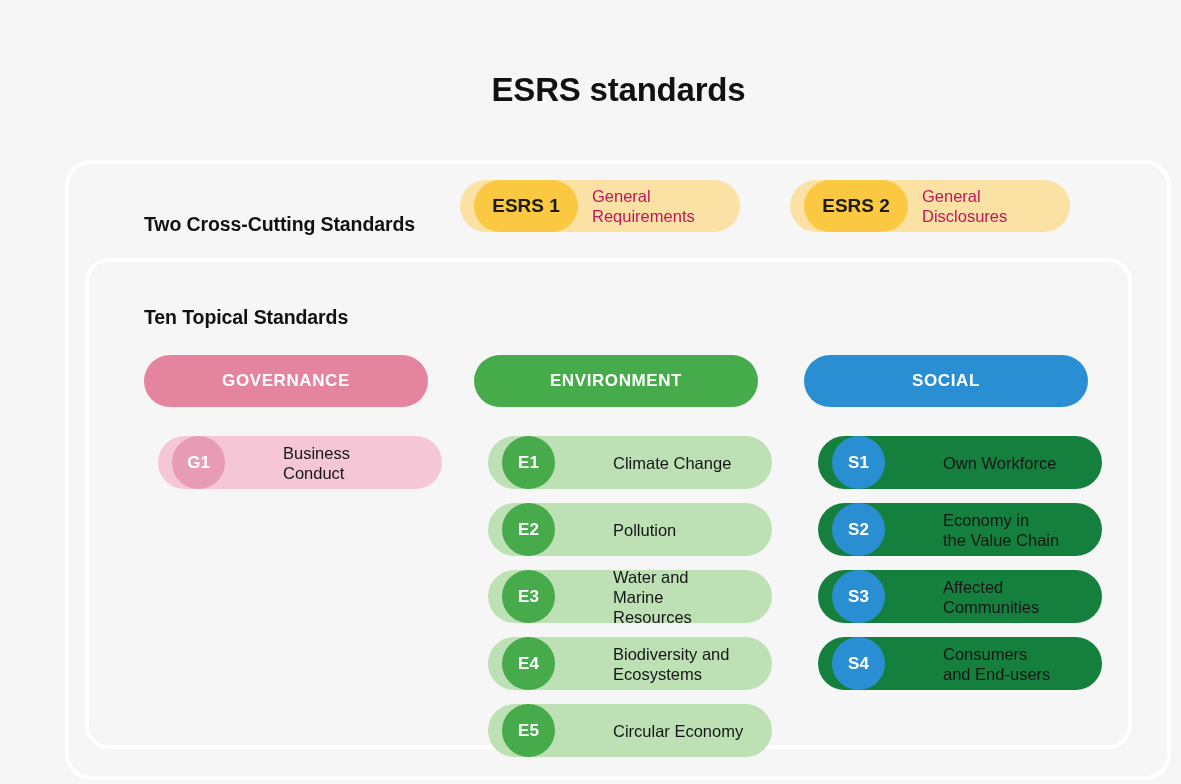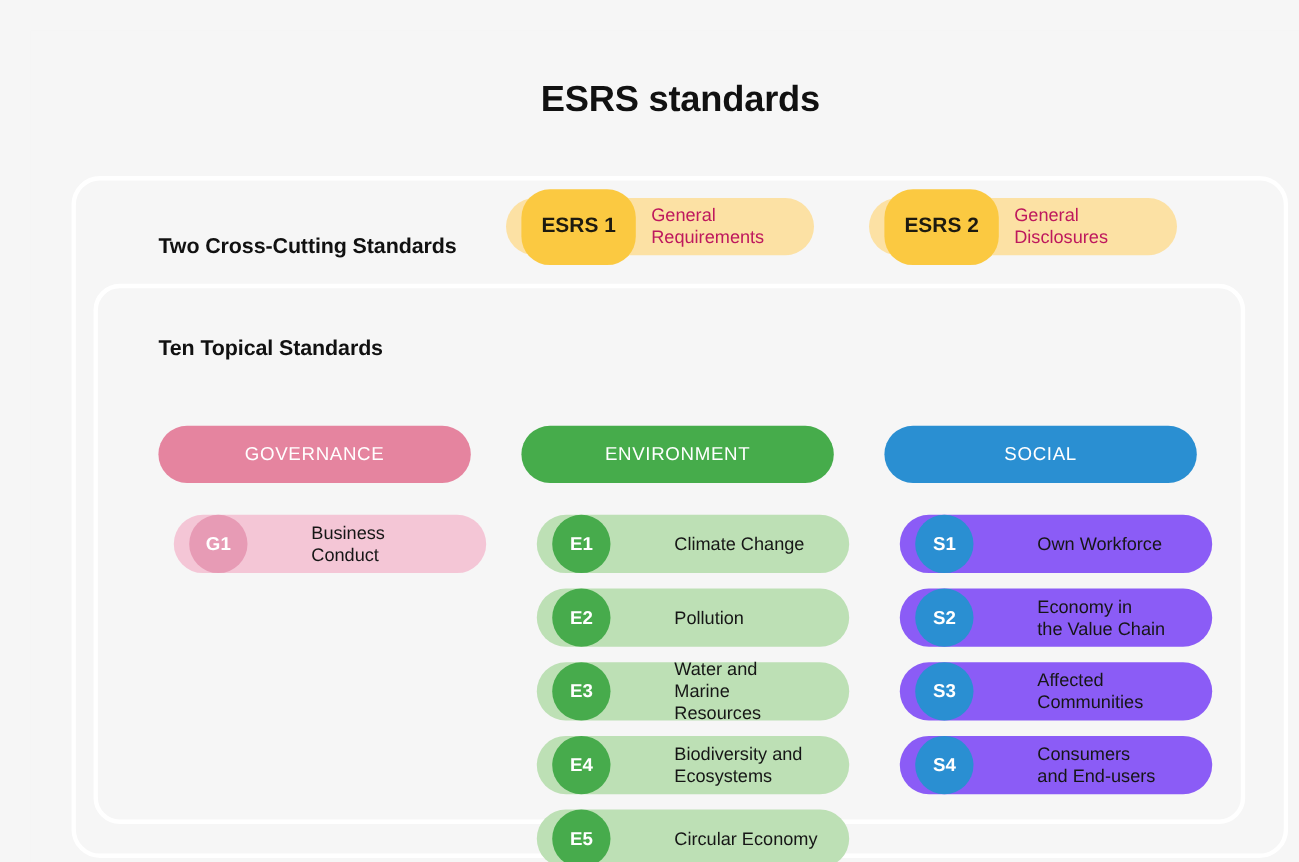--- a/index.html
+++ b/index.html
@@ -76,21 +76,21 @@
     border-radius: 26px;
     background: #fce1a4;
     display: flex;
     align-items: center;
   }
   #esrs-1 { left: 432px; }
   #esrs-2 { left: 762px; }
 
   .esrs-badge {
     width: 104px;
-    height: 69px;
+    height: 52px;
     border-radius: 26px;
     background: #fbc941;
     display: flex;
     align-items: center;
     justify-content: center;
     font-size: 19px;
     font-weight: bold;
     color: #1d1a10;
     flex: 0 0 auto;
   }
@@ -109,43 +109,42 @@
   #col-social      { left: 762px; }
 
   .col-header {
     width: 284px;
     height: 52px;
     border-radius: 26px;
     display: flex;
     align-items: center;
     justify-content: center;
     font-size: 17px;
-    font-weight: normal;
+    font-weight: bold;
     letter-spacing: 0.6px;
     color: #ffffff;
-    margin-top: 32px;
   }
   .col-header.governance  { background: #e5849f; }
   .col-header.environment { background: #46ac4b; }
   .col-header.social      { background: #2a8fd2; }
 
   .rows { margin-top: 15px; }
 
   .topic-row {
     position: relative;
     width: 284px;
     height: 53px;
     border-radius: 27px;
     margin-bottom: 14px;
     display: flex;
     align-items: center;
   }
   .topic-row.governance  { background: #f4c6d6; }
   .topic-row.environment { background: #bde0b5; }
-  .topic-row.social      { background: #8b5cf6; }
+  .topic-row.social      { background: #15803d; }
 
   .topic-badge {
     width: 53px;
     height: 53px;
     border-radius: 50%;
     flex: 0 0 auto;
     display: flex;
     align-items: center;
     justify-content: center;
     font-size: 17px;

